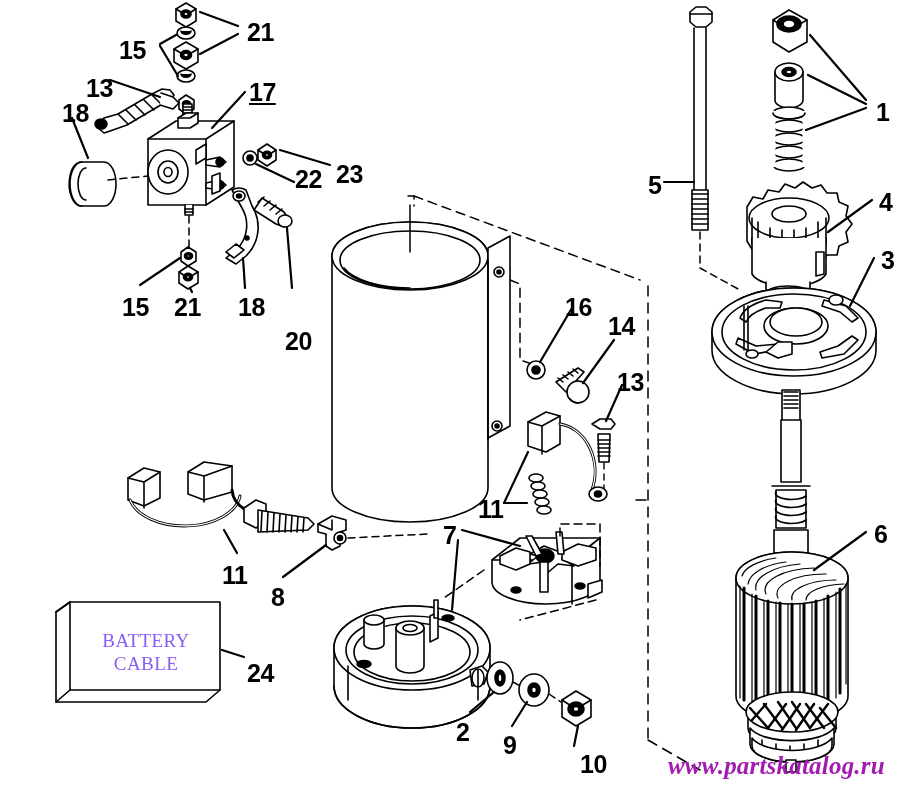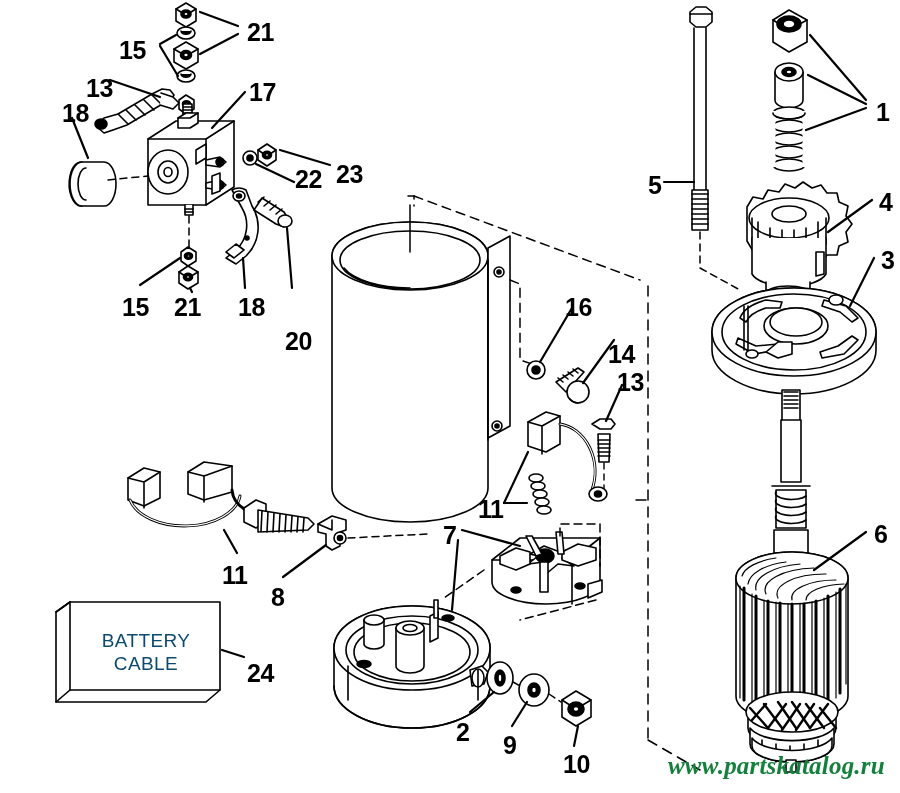--- a/index.html
+++ b/index.html
@@ -28,37 +28,37 @@
     font-size: 25px;
     color: #000000;
     line-height: 1;
     letter-spacing: -0.5px;
     white-space: nowrap;
     -webkit-user-select: none;
     user-select: none;
   }
   .boxlabel {
     position: absolute;
-    font-family: Liberation Sans, sans-serif;
+    font-family: Liberation Serif, serif;
     font-size: 19px;
-    color: #0c4a6e;
+    color: #8b5cf6;
     text-align: center;
     line-height: 1.22;
     white-space: pre;
     letter-spacing: 0.4px;
   }
   #watermark {
     position: absolute;
     left: 668px;
     top: 752px;
     font-family: "Liberation Serif", serif;
     font-style: italic;
     font-weight: bold;
     font-size: 25px;
-    color: #15803d;
+    color: #a21caf;
     letter-spacing: 0.2px;
     white-space: nowrap;
     -webkit-user-select: none;
     user-select: none;
   }
 </style>
 </head>
 <body>
 
 <div id="stage">
@@ -513,30 +513,30 @@
 
   <div class="callout" style="left:876px; top:100px;">1</div>
   <div class="callout" style="left:456px; top:720px;">2</div>
   <div class="callout" style="left:881px; top:248px;">3</div>
   <div class="callout" style="left:879px; top:190px;">4</div>
   <div class="callout" style="left:648px; top:173px;">5</div>
   <div class="callout" style="left:874px; top:522px;">6</div>
   <div class="callout" style="left:443px; top:523px;">7</div>
   <div class="callout" style="left:271px; top:585px;">8</div>
   <div class="callout" style="left:503px; top:733px;">9</div>
-  <div class="callout" style="left:563px; top:752px;text-align:center;">10</div>
+  <div class="callout" style="left:580px; top:752px;text-align:center;">10</div>
   <div class="callout" style="left:222px; top:563px;">11</div>
   <div class="callout" style="left:478px; top:497px;">11</div>
   <div class="callout" style="left:617px; top:370px;">13</div>
   <div class="callout" style="left:86px;  top:76px;">13</div>
-  <div class="callout" style="left:608px; top:342px;">14</div>
+  <div class="callout" style="left:608px; top:314px;">14</div>
   <div class="callout" style="left:119px; top:38px;">15</div>
   <div class="callout" style="left:122px; top:295px;">15</div>
   <div class="callout" style="left:565px; top:295px;">16</div>
-  <div class="callout" style="left:249px; top:80px;">17</div>
+  <div class="callout" style="left:249px; top:80px;text-decoration:underline;">17</div>
   <div class="callout" style="left:62px;  top:101px;">18</div>
   <div class="callout" style="left:238px; top:295px;">18</div>
   <div class="callout" style="left:285px; top:309px;margin-top:20px;">20</div>
   <div class="callout" style="left:247px; top:20px;">21</div>
   <div class="callout" style="left:174px; top:295px;">21</div>
   <div class="callout" style="left:295px; top:167px;">22</div>
   <div class="callout" style="left:336px; top:162px;text-align:right;">23</div>
   <div class="callout" style="left:247px; top:661px;">24</div>
 
   <div class="boxlabel" style="left:86px; top:629px; width:120px;">BATTERY

